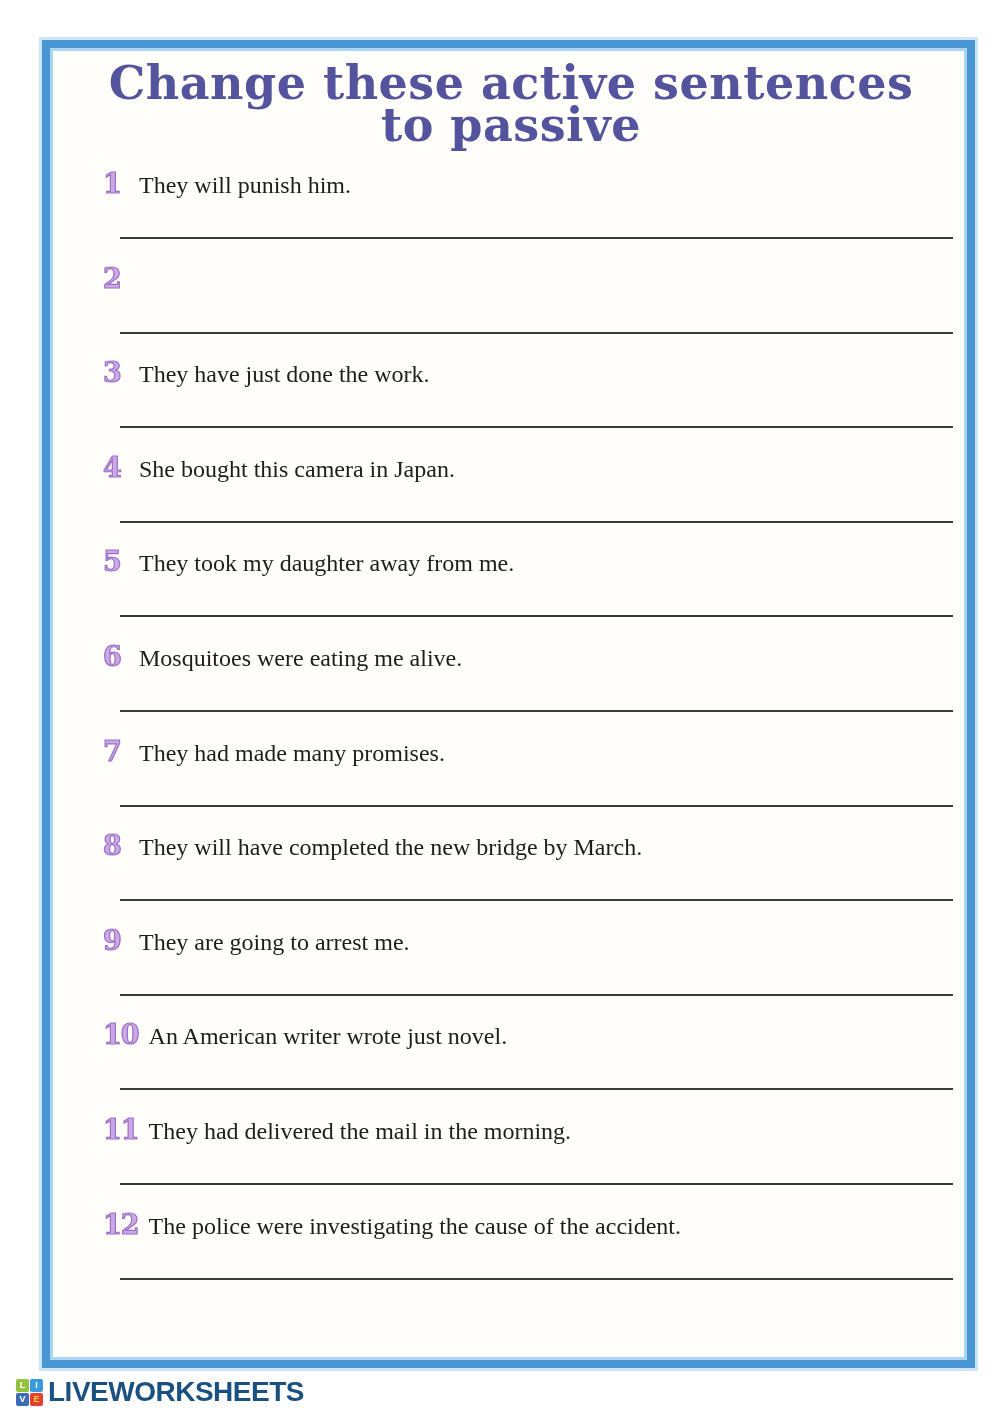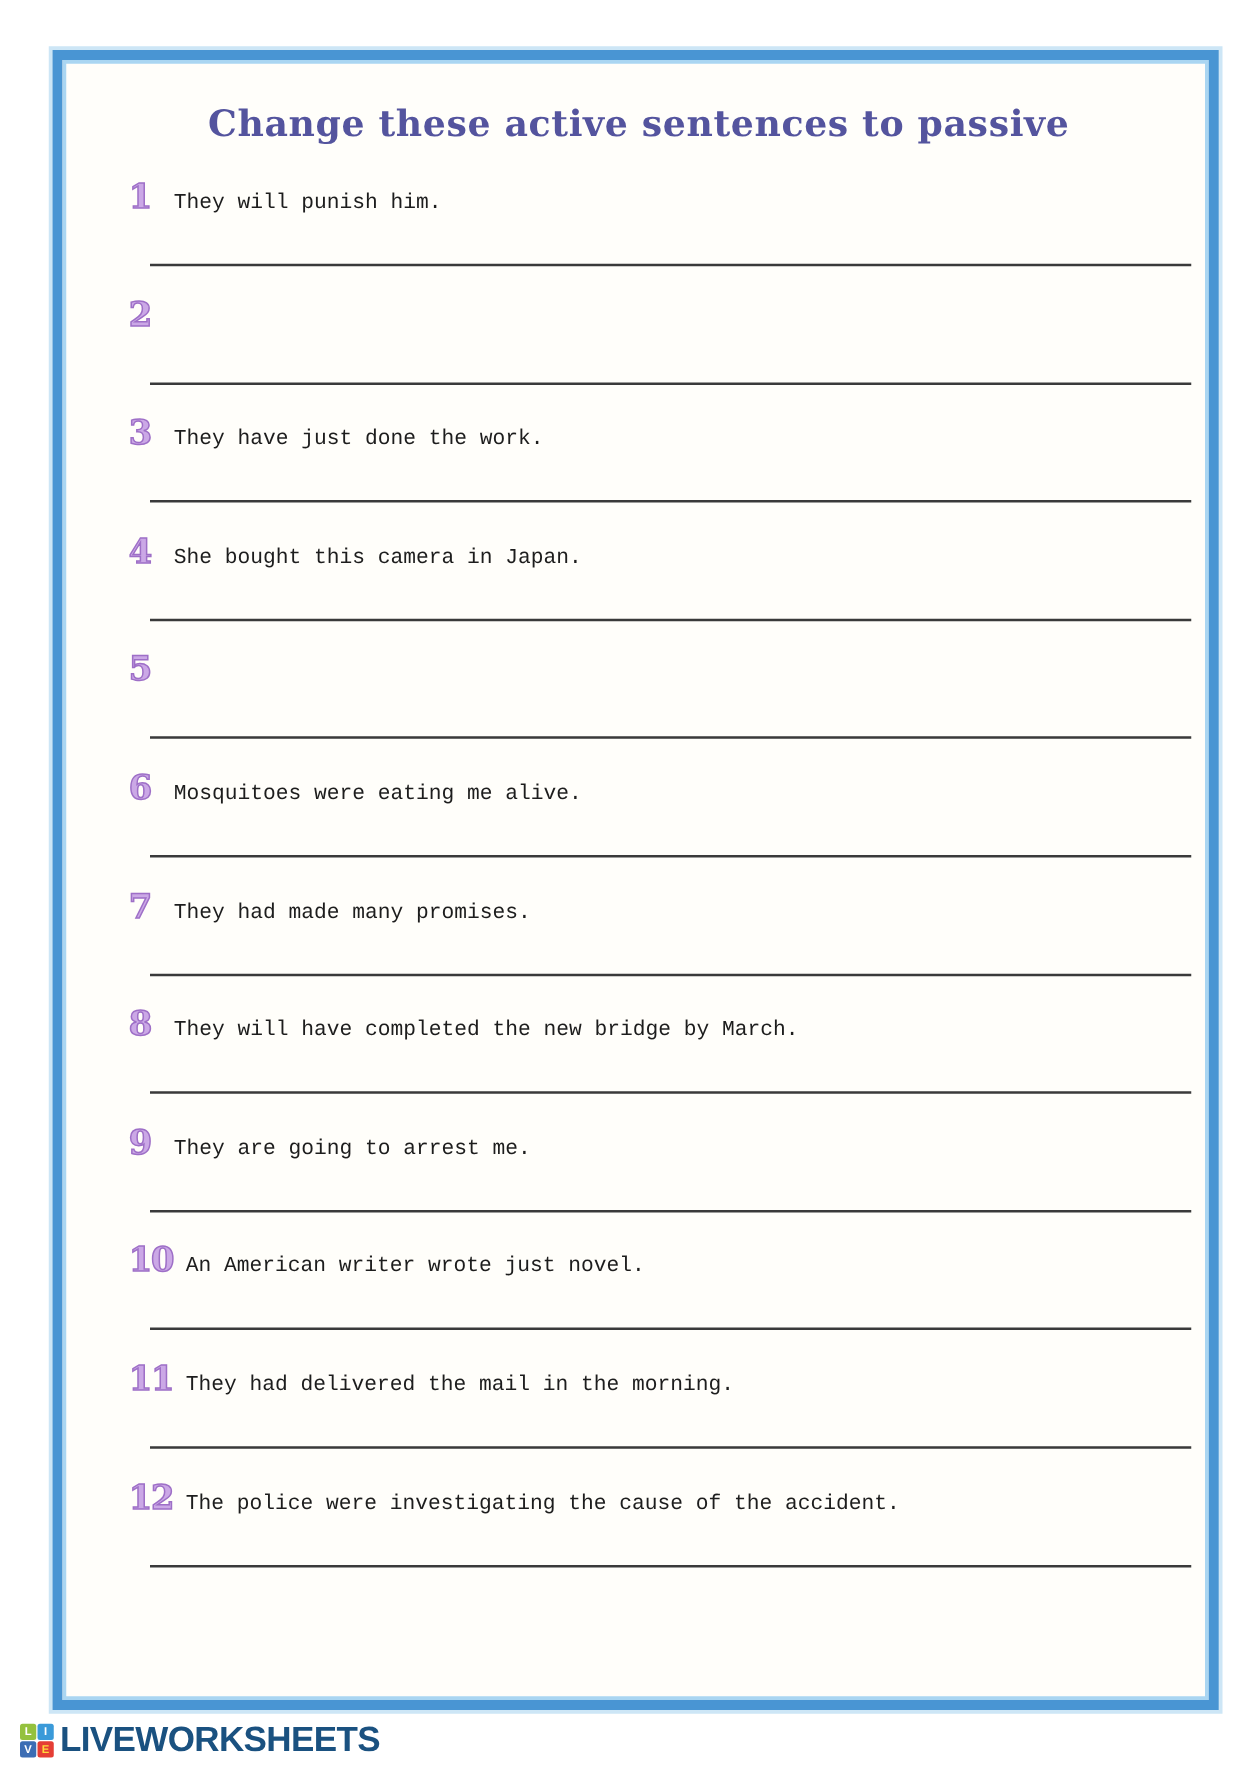--- a/index.html
+++ b/index.html
@@ -15,24 +15,24 @@
     position:absolute; left:42px; top:40px;
     width:933px; height:1328px;
     box-sizing:border-box;
     background:var(--paper);
     border:8px solid var(--frame-outer);
     box-shadow: inset 0 0 0 3px var(--frame-inner), 0 0 0 3px var(--frame-halo);
     padding:14px 28px 0 33px;
   }
 
   .title {
-    margin:16px; text-align:center;
+    margin:0; text-align:center;
     font-family:"DejaVu Serif", serif;
     font-weight:700;
-    font-size:29px; line-height:42px;
+    font-size:46px; line-height:42px;
     letter-spacing:0.5px;
     color:var(--title);
   }
 
   .items { margin-top:21px; }
 
   .item {
     position:relative;
     height:94.6px;
     padding-left:20px;
@@ -44,22 +44,22 @@
     font-weight:700;
     font-size:27px;
     line-height:34px;
     color:var(--number-fill);
     -webkit-text-stroke:1.2px var(--number-stroke);
     min-width:26px;
     margin-right:10px;
     letter-spacing:-1px;
   }
   .sentence {
-    font-family:Liberation Mono, monospace;
-    font-size:17px;
+    font-family:Liberation Serif, serif;
+    font-size:24px;
     line-height:34px;
     color:var(--text);
     white-space:nowrap;
   }
   .answer-input {
     position:absolute; left:37px; top:42px;
     width:825px; height:28px;
     box-sizing:content-box;
     border:none;
     border-bottom:2px solid var(--line);
@@ -130,20 +130,21 @@
     <div class="q">
       <span class="num">4</span>
       <span class="sentence">She bought this camera in Japan.</span>
     </div>
     <input class="answer-line answer-input" type="text" style="">
   </div>
 
   <div class="item">
     <div class="q">
       <span class="num">5</span>
+      <span class="sentence">They took my daughter away from me.</span>
     </div>
     <input class="answer-line answer-input" type="text" style="">
   </div>
 
   <div class="item">
     <div class="q">
       <span class="num">6</span>
       <span class="sentence">Mosquitoes were eating me alive.</span>
     </div>
     <input class="answer-line answer-input" type="text" style="">

